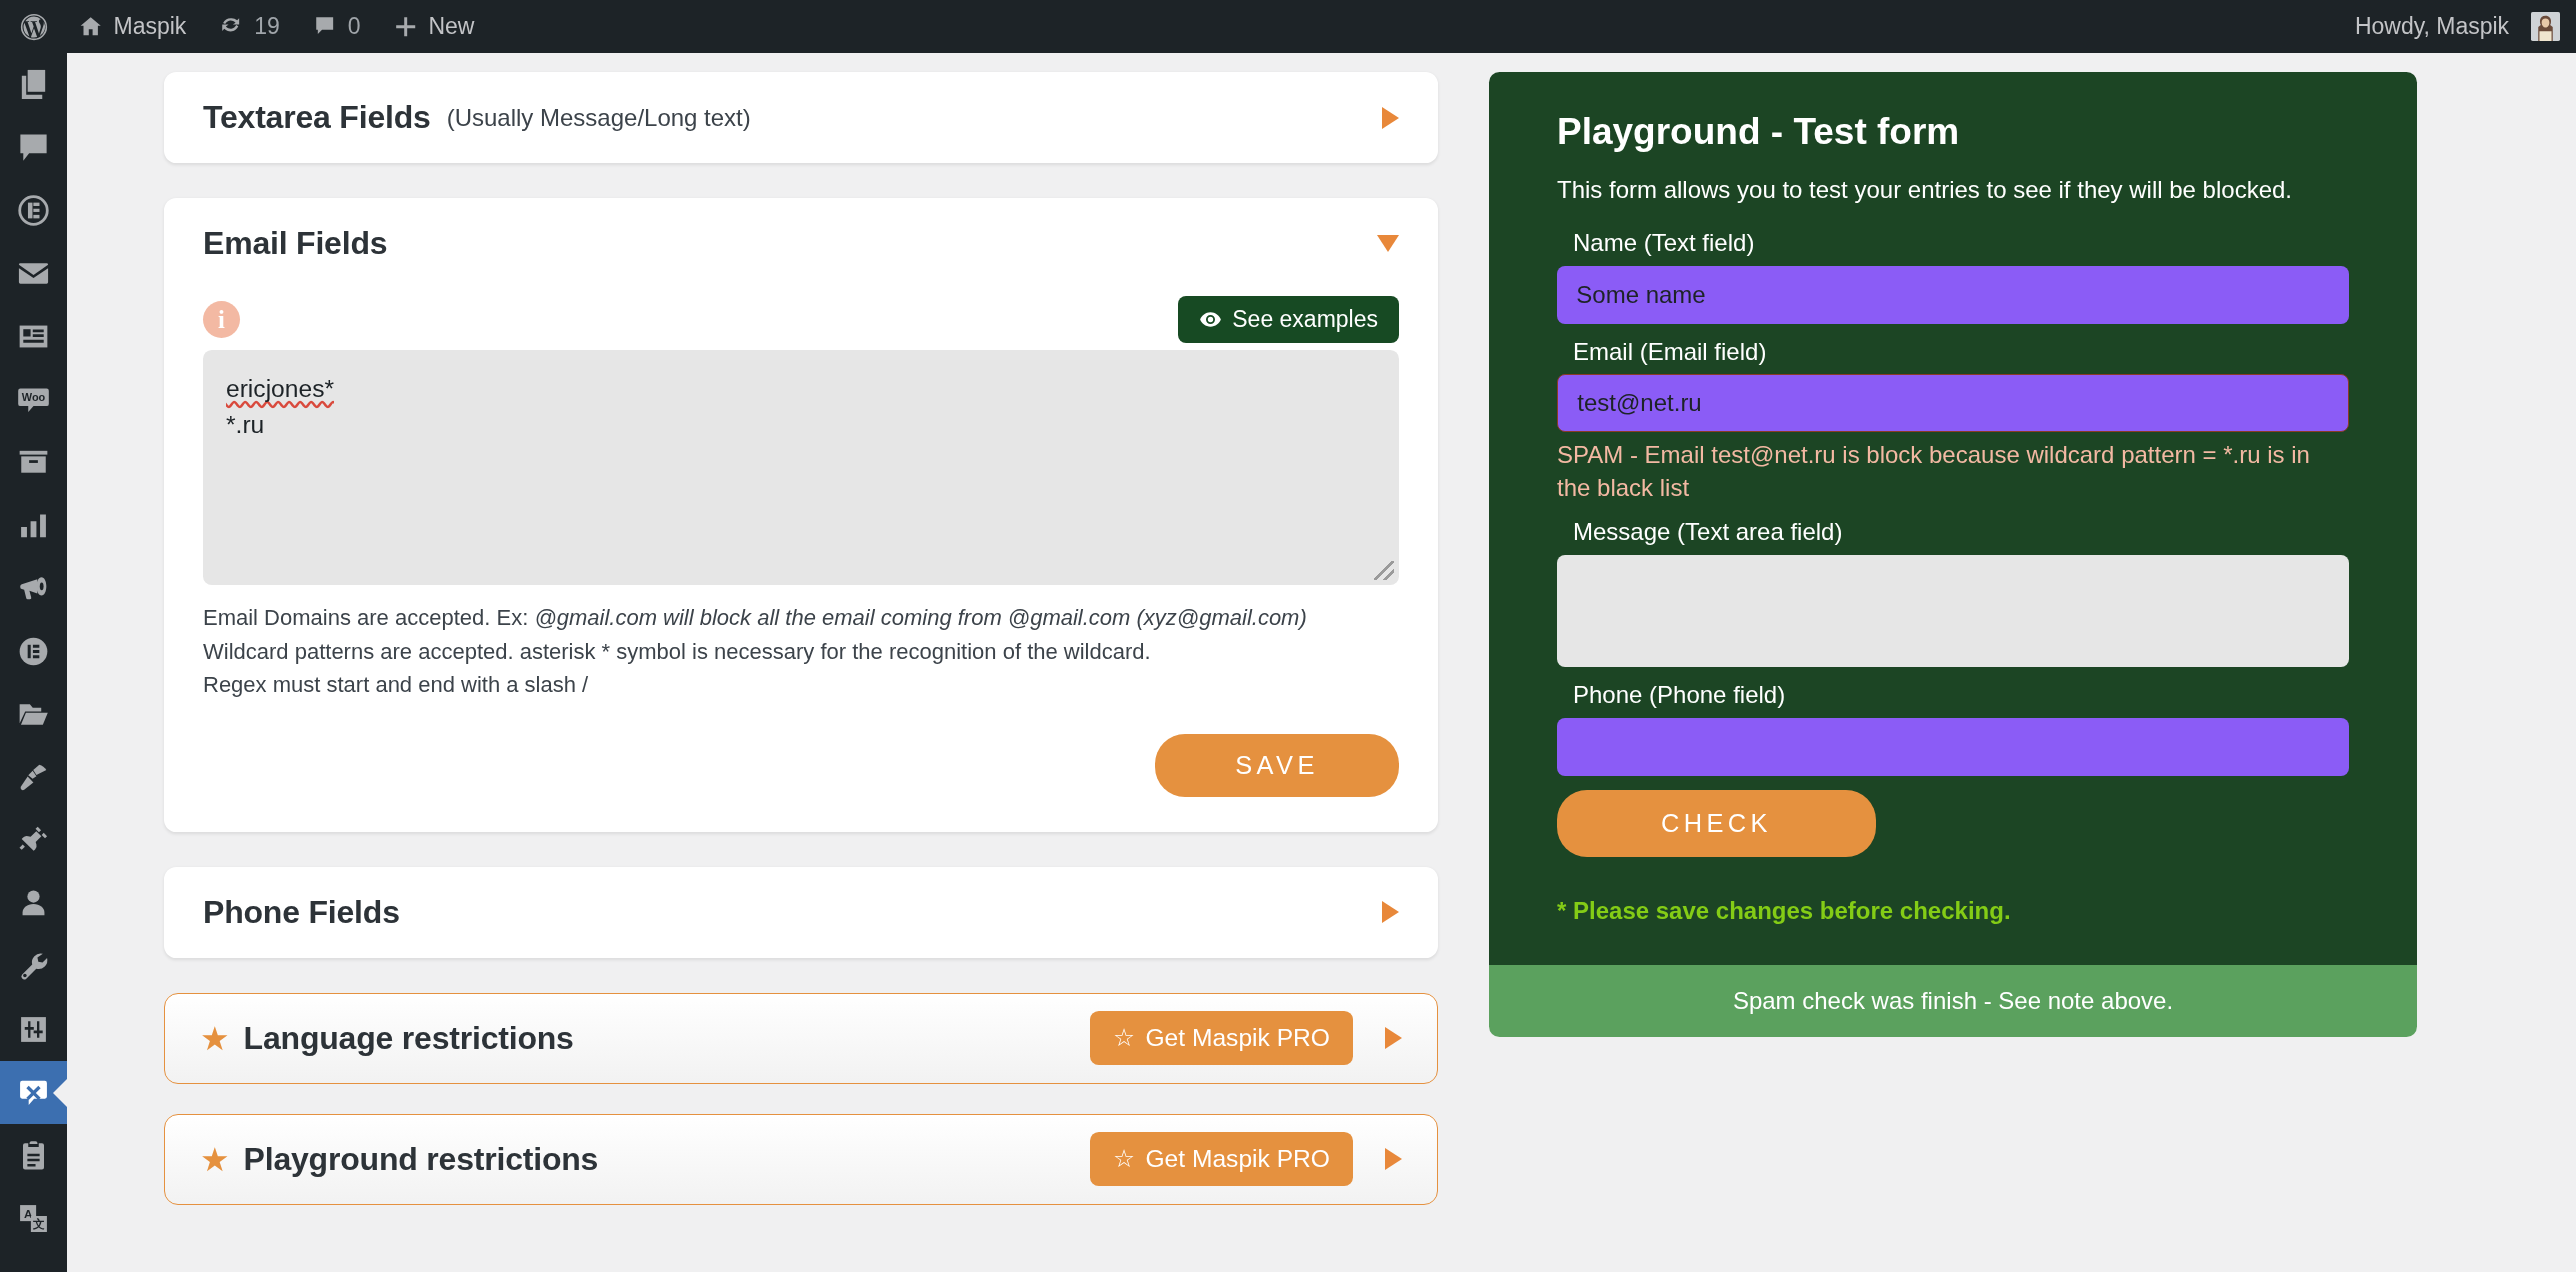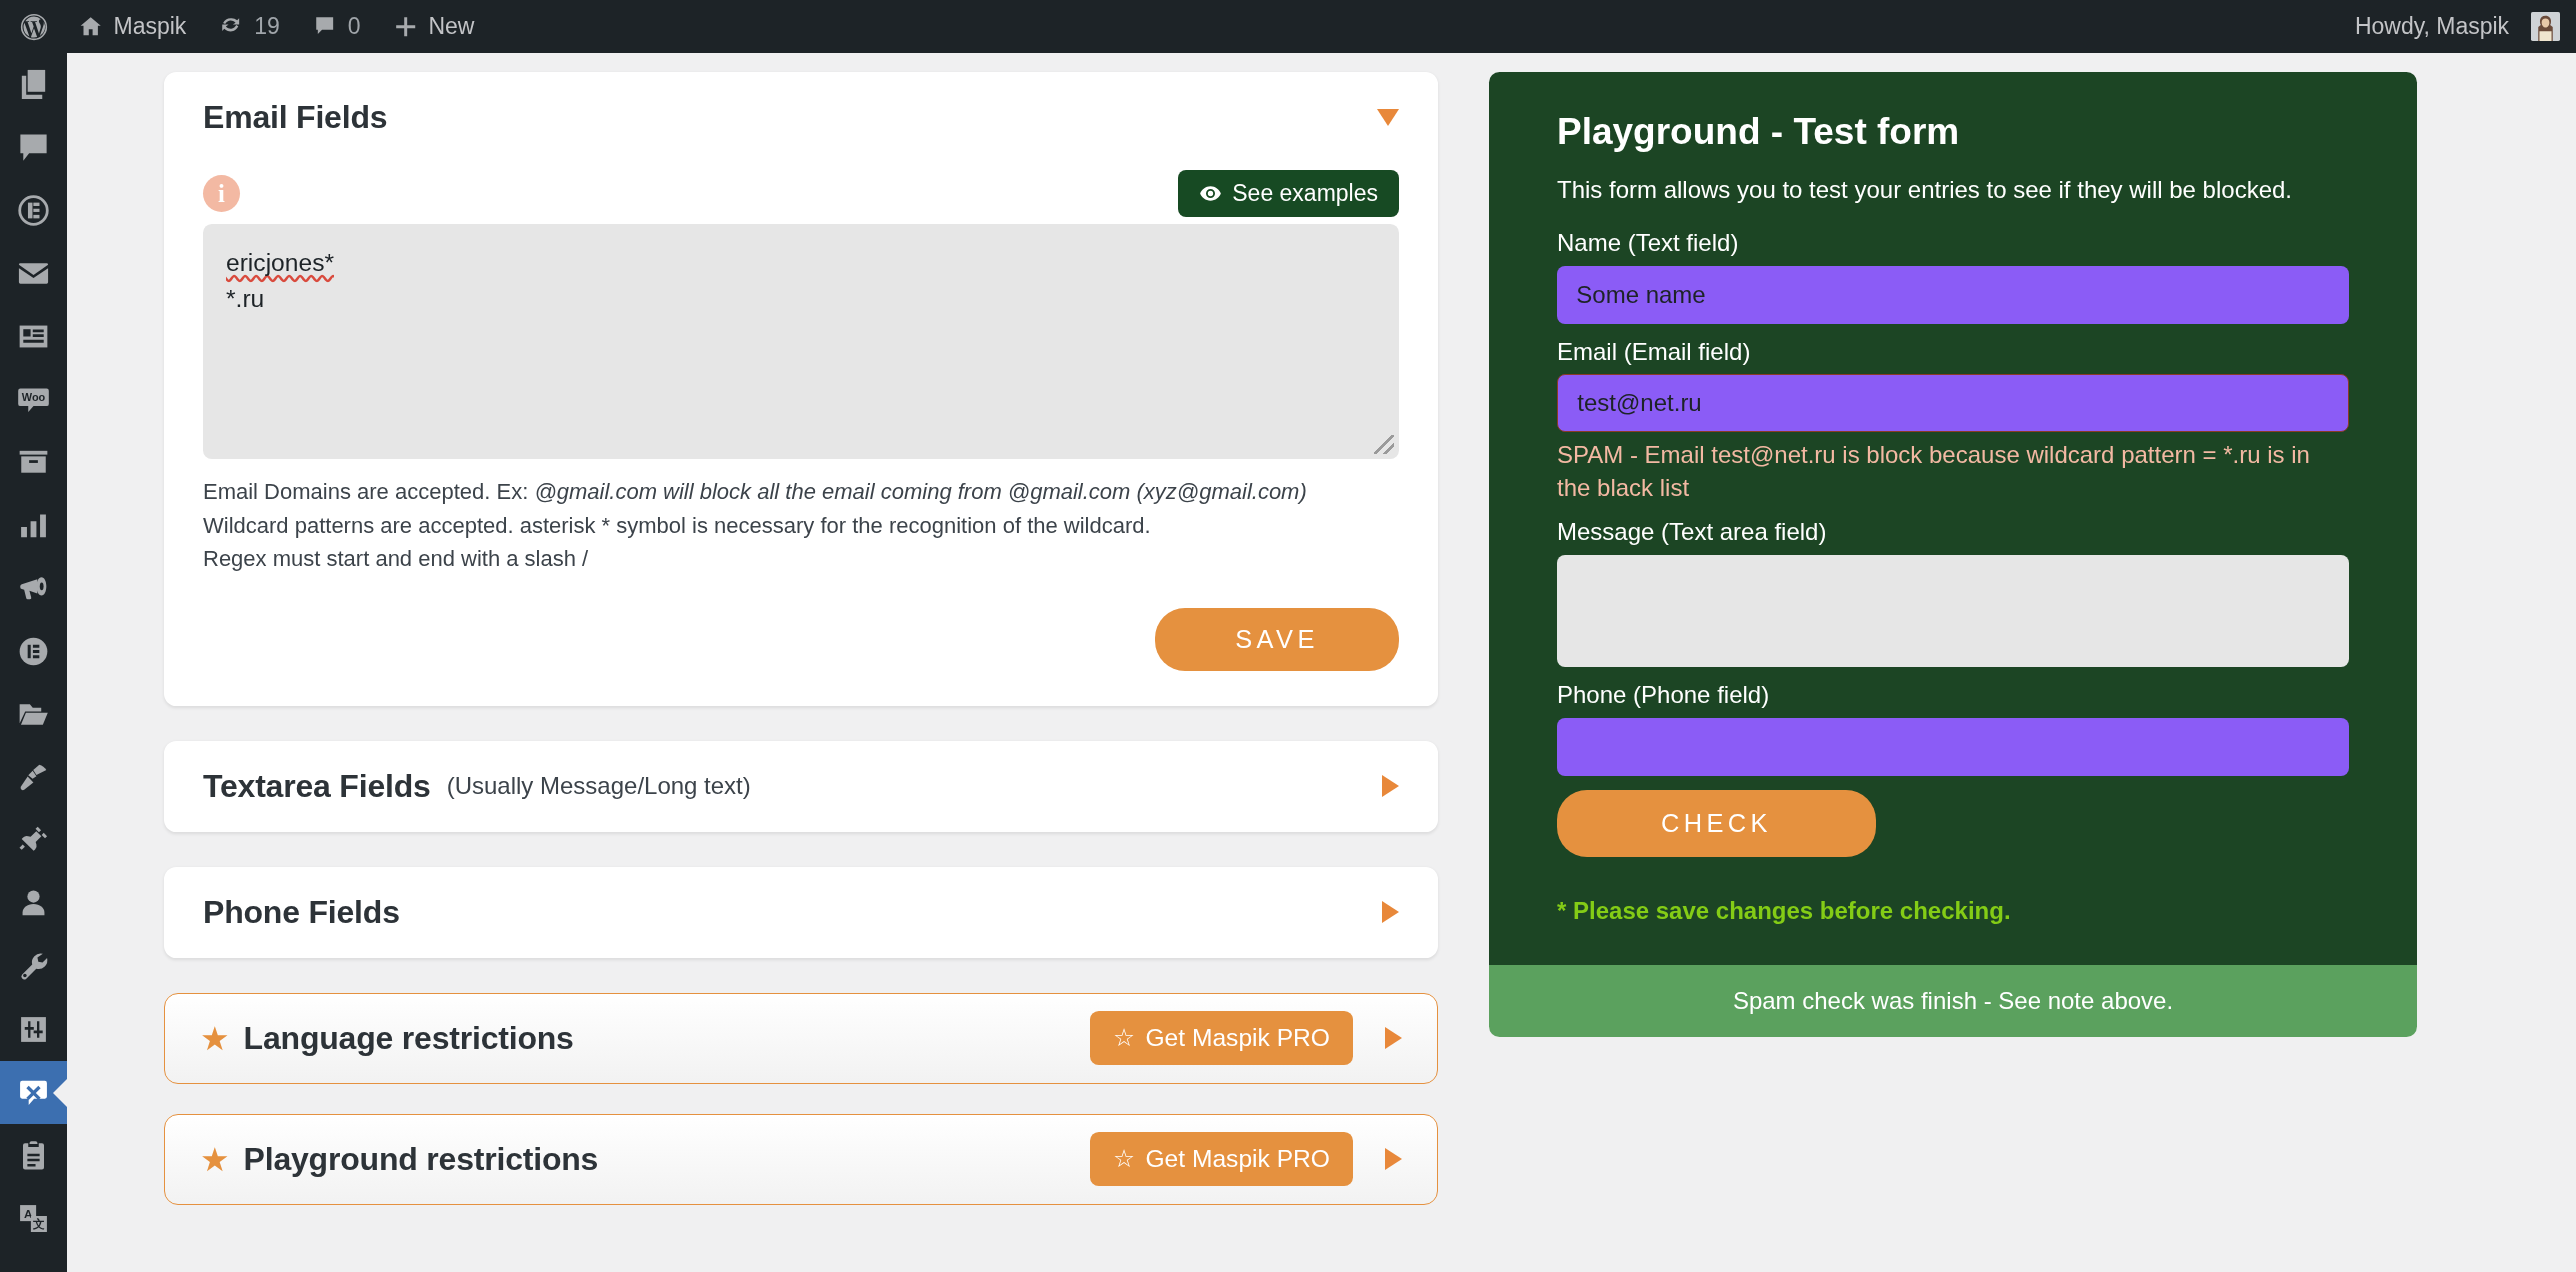--- a/index.html
+++ b/index.html
@@ -196,21 +196,21 @@
   .playground {
     background: #1c4524;
     border-radius: 10.5px 10.5px 0 0;
     padding: 39px 68px 40px 68px;
   }
   .pg-title {
     font-size: 37px; font-weight: bold; color: #fff;
     margin-bottom: 23px;
   }
   .pg-desc { font-size: 24px; color: #fff; margin-bottom: 24.6px; }
-  .pg-label { font-size: 24px; color: #fff; margin-bottom: 8.8px; display: block; }
+  .pg-label { font-size: 24px; color: #fff; margin-bottom: 8.8px; display: block; margin-left: 16px; }
   .pg-input {
     width: 100%; height: 58px;
     background: #8b5cf6; border: none; border-radius: 8px;
     padding: 0 19.3px; font-size: 24px; color: #1d2327;
     font-family: inherit; outline: none; display: block;
   }
   .pg-input.flagged { border: 1.8px solid #8b3a28; }
   .pg-field { margin-bottom: 14px; }
   .pg-error {
     font-size: 24px; color: #f3b9a3; line-height: 1.38;
@@ -437,20 +437,29 @@
 
 </div>
 
 <div id="wpbody">
   <div id="columns">
 
     <div id="leftcol">
 
       <div class="card">
         <div class="card-head">
+          <span class="card-title">Textarea Fields</span>
+          <span class="card-sub">(Usually Message/Long text)</span>
+          <span class="head-spacer"></span>
+          <span class="tri-right"></span>
+        </div>
+      </div>
+
+      <div class="card">
+        <div class="card-head">
           <span class="card-title">Email Fields</span>
           <span class="head-spacer"></span>
           <span class="tri-down"></span>
         </div>
 
         <div class="card-body">
           <div class="body-topbar">
             <span class="info-badge">i</span>
             <span class="head-spacer"></span>
             <button class="see-examples">
@@ -476,29 +485,20 @@
           </div>
 
           <div class="save-row">
             <button class="btn-save">SAVE</button>
           </div>
         </div>
       </div>
 
       <div class="card">
         <div class="card-head">
-          <span class="card-title">Textarea Fields</span>
-          <span class="card-sub">(Usually Message/Long text)</span>
-          <span class="head-spacer"></span>
-          <span class="tri-right"></span>
-        </div>
-      </div>
-
-      <div class="card">
-        <div class="card-head">
           <span class="card-title">Phone Fields</span>
           <span class="head-spacer"></span>
           <span class="tri-right"></span>
         </div>
       </div>
 
       <div class="card pro">
         <div class="card-head">
           <span class="star-filled">★</span>
           <span class="card-title">Language restrictions</span>

